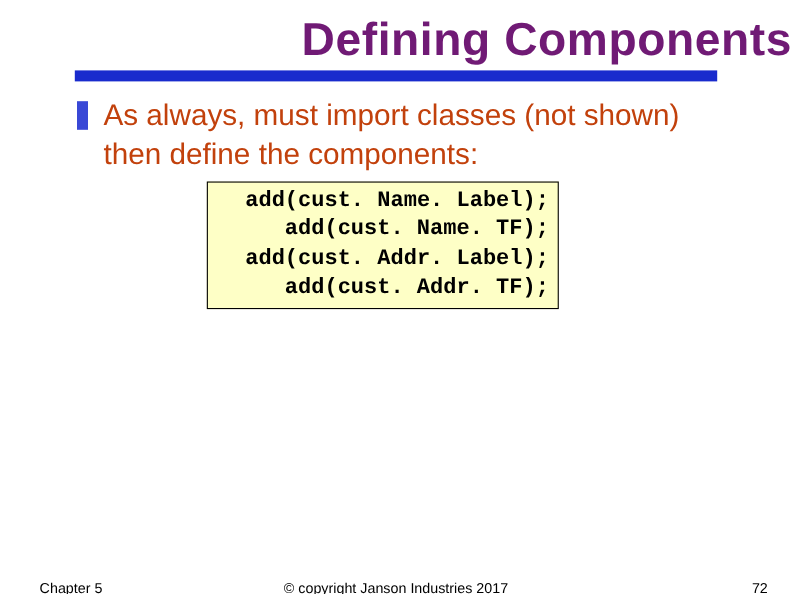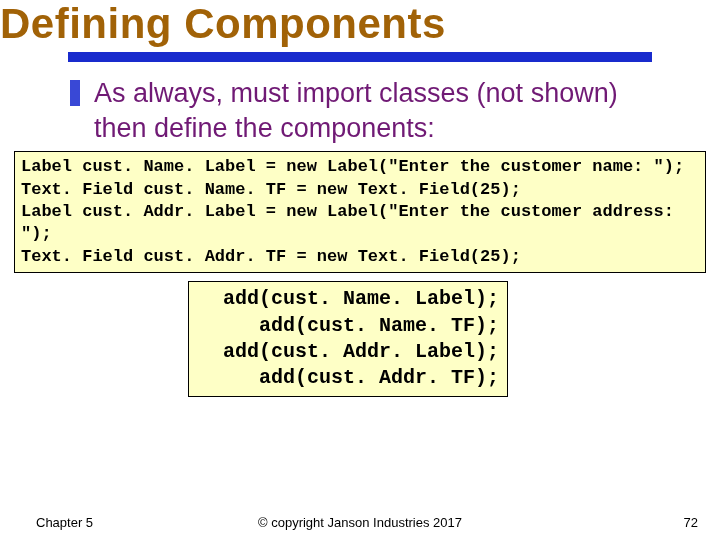--- a/index.html
+++ b/index.html
@@ -14,35 +14,36 @@
   .slide {
     position: relative;
     width: 720px;
     height: 540px;
     box-sizing: border-box;
   }
   .title {
     font-family: Impact, "Arial Black", sans-serif;
     font-weight: bold;
     font-size: 42px;
-    text-align: left;
-    color: #a16207;
+    text-align: right;
+    color: #701a75;
     letter-spacing: 0.5px;
+    margin-top: 12px;
   }
   .hr {
     width: 584px;
     height: 10px;
     background: #192bcd;
     margin: 4px auto 14px auto;
   }
   .bullet-row {
     display: flex;
     align-items: flex-start;
     margin: 1px 56px 6px 70px;
-    color: #701a75;
+    color: #c2410c;
   }
   .bullet-icon {
     width: 10px;
     min-width: 10px;
     height: 26px;
     background: #3948d6;
     margin-right: 14px;
     margin-top: 4px;
   }
   .bullet-text {
@@ -102,24 +103,20 @@
 <div class="slide">
 
   <div class="title">Defining Components</div>
   <div class="hr"></div>
 
   <div class="bullet-row">
     <div class="bullet-icon"></div>
     <div class="bullet-text">As always, must import classes (not shown) then define the components:</div>
   </div>
 
-  <div class="code-box first">Label cust. Name. Label = new Label("Enter the customer name: ");
-Text. Field cust. Name. TF = new Text. Field(25);
-Label cust. Addr. Label = new Label("Enter the customer address: ");
-Text. Field cust. Addr. TF = new Text. Field(25);</div>
 
 
   <div class="code-box second">add(cust. Name. Label);
 add(cust. Name. TF);
 add(cust. Addr. Label);
 add(cust. Addr. TF);</div>
 
   <div class="footer">
     <span>Chapter 5</span>
     <span class="center">© copyright Janson Industries 2017</span>

